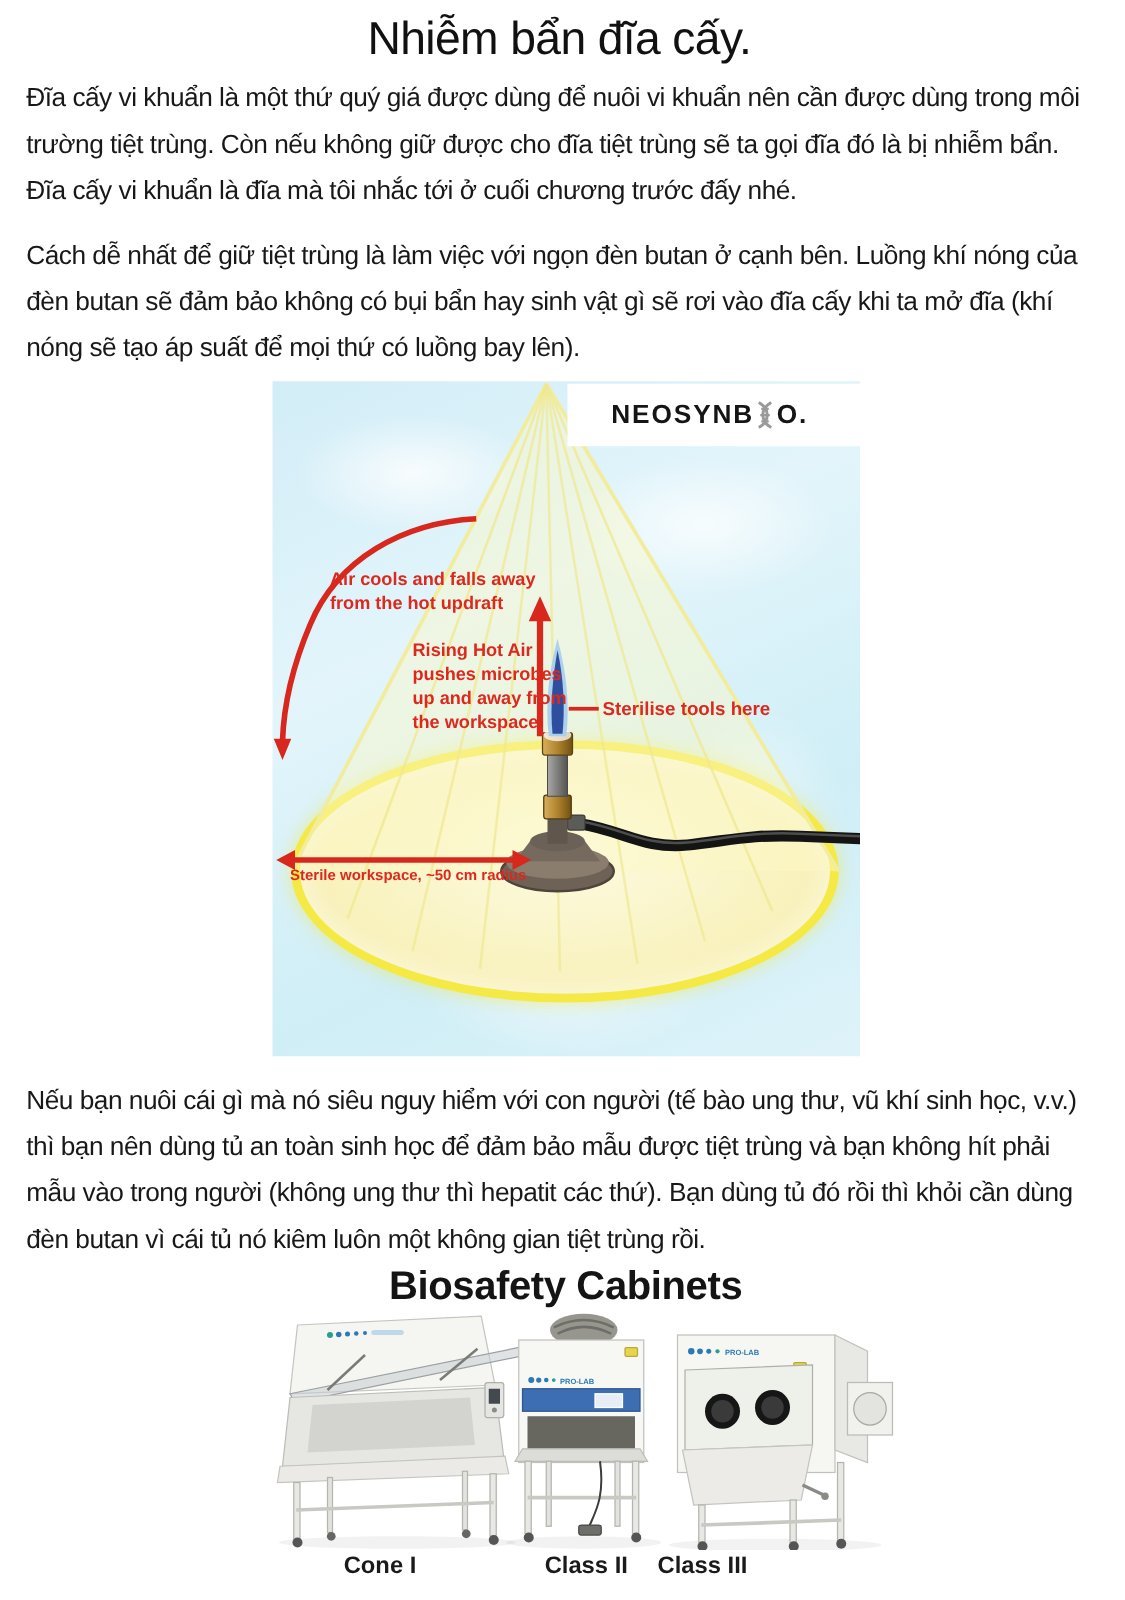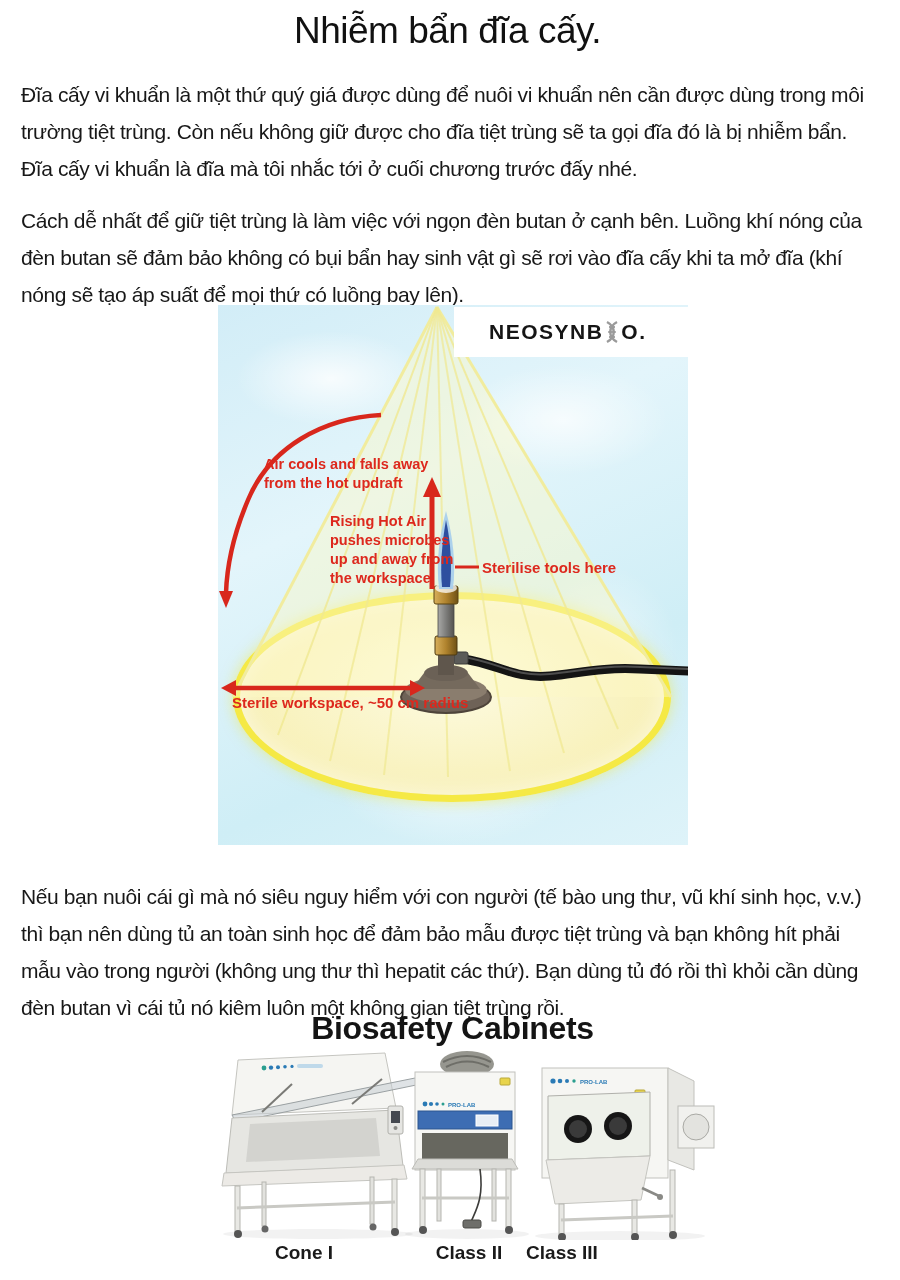--- a/index.html
+++ b/index.html
@@ -8,21 +8,21 @@
     font-family:"Liberation Sans", sans-serif;color:#1c1c1c;
   }
   .abs{position:absolute;}
   
   .page-title{
     left:0;top:10px;width:895px;text-align:center;
     font-size:37px;font-weight:normal;letter-spacing:-0.5px;color:#111;
   }
   .para{
     left:21px;width:862px;font-size:21px;line-height:37px;letter-spacing:-0.4px;
-    color:#181818;font-weight:500;margin-top:16px;
+    color:#181818;font-weight:500;
   }
   .para1{top:60px;}
   .para2{top:186px;}
   .para3{top:862px;}
   
   .figure{
     left:218px;top:305px;width:470px;height:540px;
     background:linear-gradient(155deg,#d2edf7 0%,#e3f5fb 35%,#cfeef6 70%,#def3f9 100%);
   }
   .cloud{border-radius:50%;pointer-events:none;}
@@ -35,21 +35,21 @@
   .cone-title{
     left:115px;top:88px;width:220px;text-align:center;
     font-size:23px;line-height:1.3;color:#94cd2d;white-space:pre-line;
   }
   .fig-label{
     color:#dd281d;font-size:14.5px;font-weight:bold;line-height:1.32;white-space:pre-line;
   }
   .lbl-air{left:46px;top:150px;}
   .lbl-rising{left:112px;top:207px;}
   .lbl-sterilise{left:264px;top:253px;font-size:15px;}
-  .lbl-workspace{left:14px;top:388px;font-size:15px;}
+  .lbl-workspace{left:14px;top:388px;font-size:12px;}
   .workspace-ellipse{
     left:15px;top:287px;width:438px;height:210px;border-radius:50%;
     border:7px solid rgba(244,232,62,0.95);
     background:radial-gradient(ellipse at 50% 42%, #fdfbe2 0%, #f9f3c2 55%, #f7eda6 100%);
     box-shadow:0 0 14px rgba(244,232,62,0.55), inset 0 0 25px rgba(255,255,255,0.6);
     box-sizing:border-box;
   }
   
   .cabinets{left:180px;top:1010px;width:545px;height:264px;}
   .cabinets-title{

